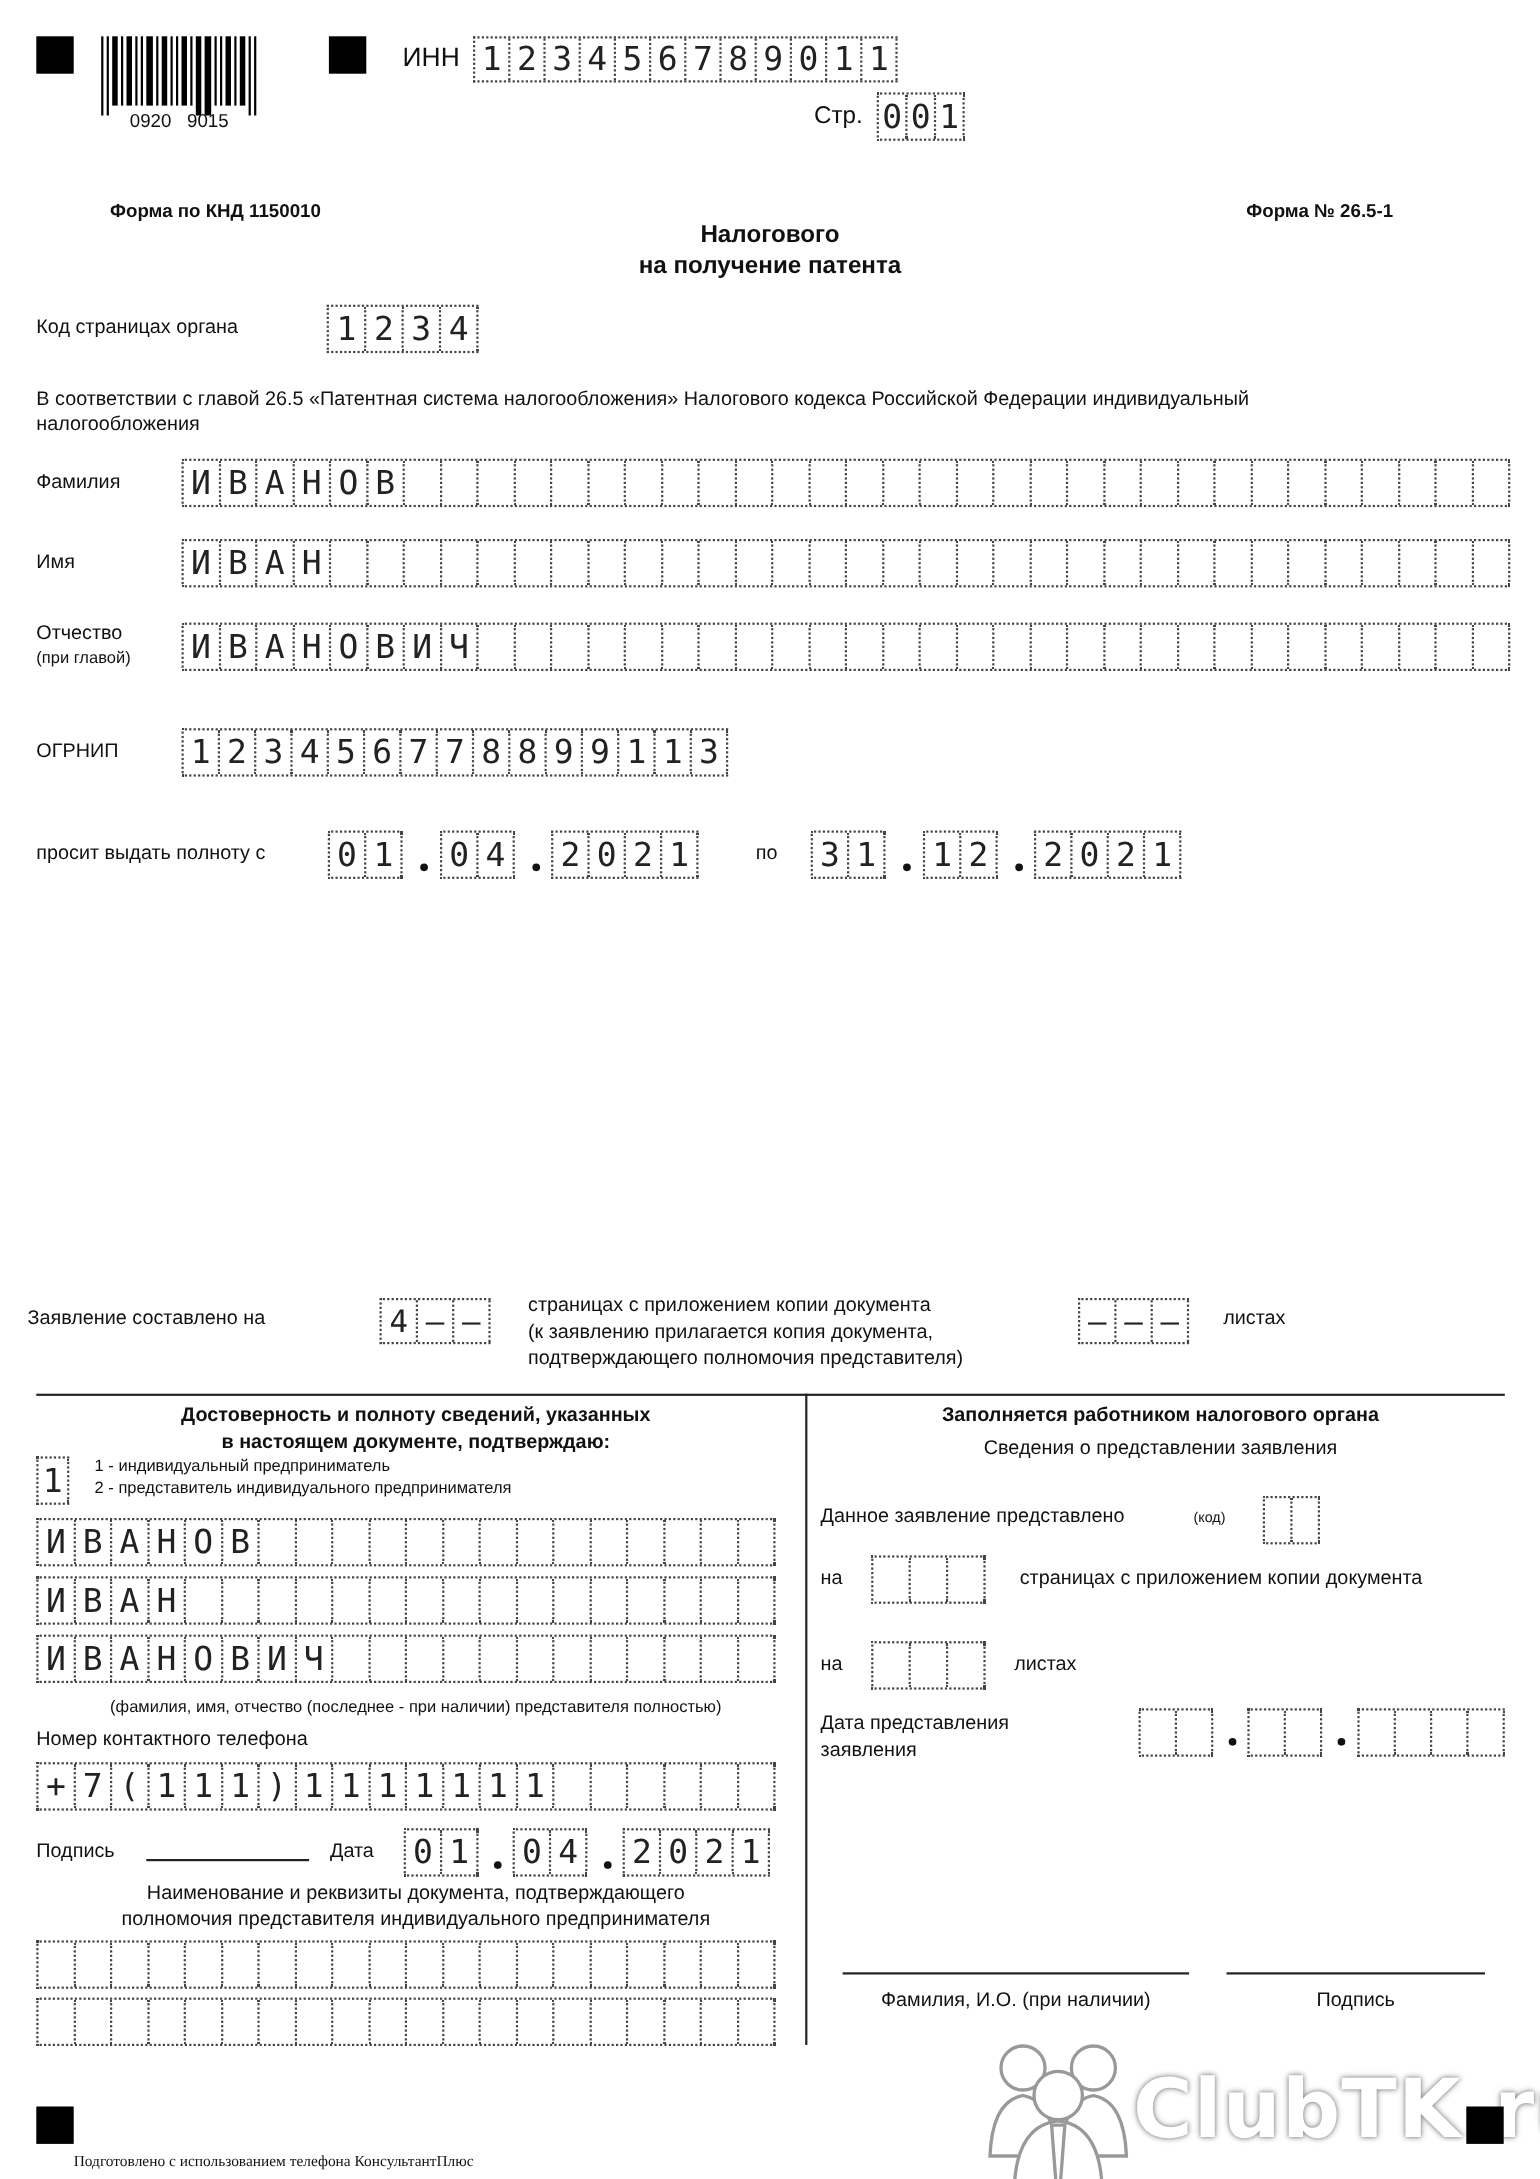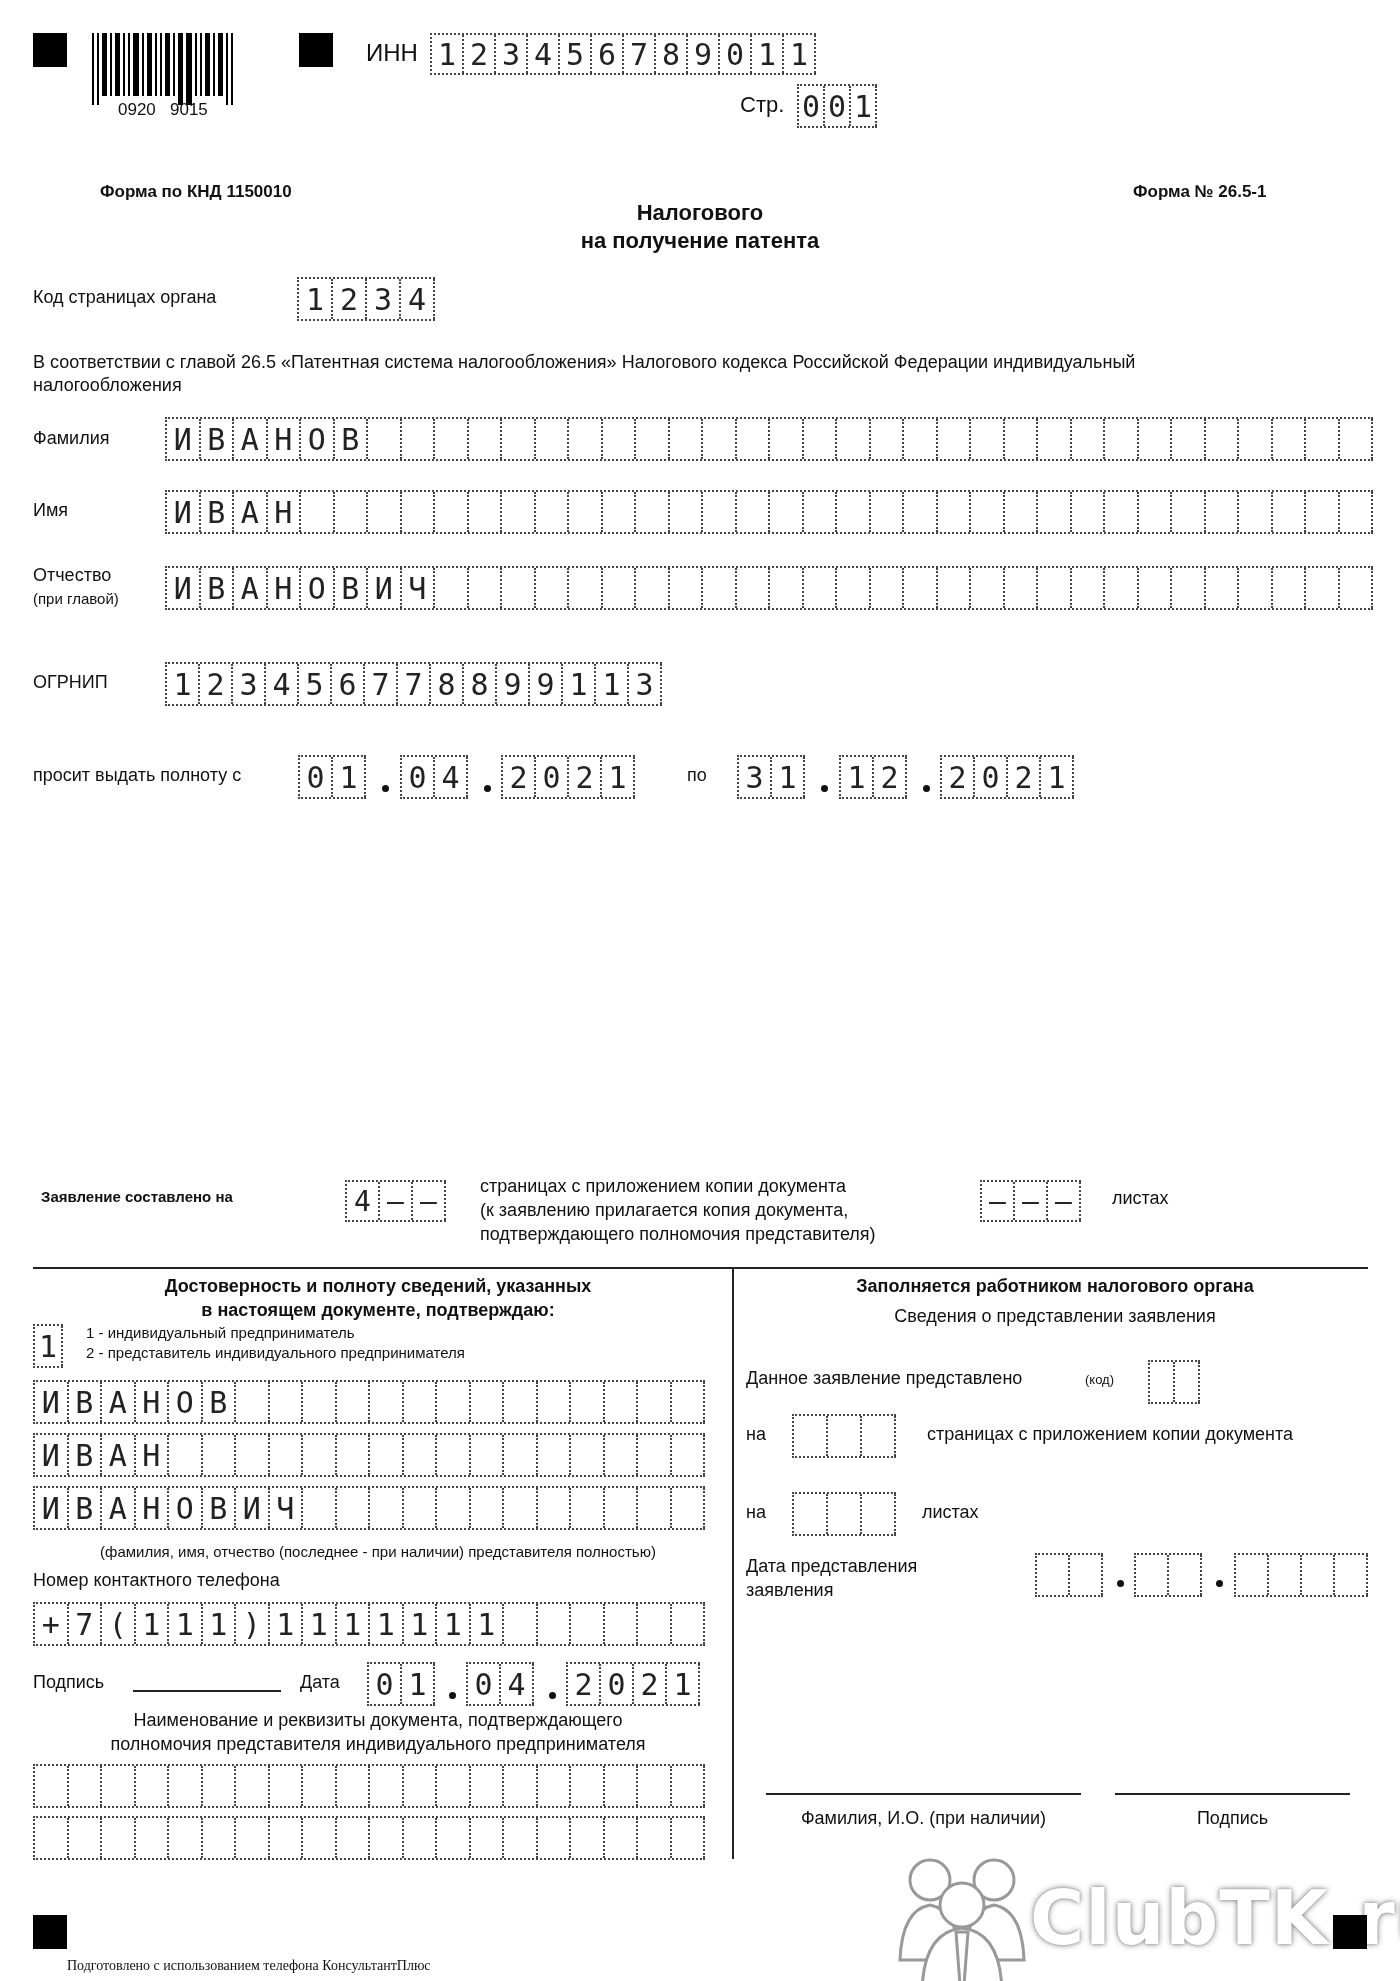--- a/index.html
+++ b/index.html
@@ -263,21 +263,21 @@
     <span class="cell" style="width: 33px; height: 40px; font-size: 30px;">2</span>
   </div>
 <div class="sep-dot" style="left:923px;top:785px;"></div>
 <div class="cells" style="left:940px;top:755px;">
     <span class="cell" style="width: 33px; height: 40px; font-size: 30px;">2</span>
     <span class="cell" style="width: 33px; height: 40px; font-size: 30px;">0</span>
     <span class="cell" style="width: 33px; height: 40px; font-size: 30px;">2</span>
     <span class="cell" style="width: 33px; height: 40px; font-size: 30px;">1</span>
   </div>
 
-<div class="lbl" style="left:41px;top:1188px;font-size:15px;font-weight:bold;">Заявление составлено на</div>
+<div class="lbl" style="left:25px;top:1188px;font-size:18px;">Заявление составлено на</div>
 <div class="cells" style="left:345px;top:1180px;">
     <span class="cell" style="width: 33px; height: 38px; font-size: 28px;">4</span>
     <span class="cell" style="width: 33px; height: 38px; font-size: 28px;">–</span>
     <span class="cell" style="width: 33px; height: 38px; font-size: 28px;">–</span>
   </div>
 <div class="lbl" style="left:480px;top:1176px;font-size:18px;">страницах с приложением копии документа</div>
 <div class="lbl" style="left:480px;top:1200px;font-size:18px;">(к заявлению прилагается копия документа,</div>
 <div class="lbl" style="left:480px;top:1224px;font-size:18px;">подтверждающего полномочия представителя)</div>
 <div class="cells" style="left:980px;top:1180px;">
     <span class="cell" style="width: 33px; height: 38px; font-size: 28px;">–</span>

